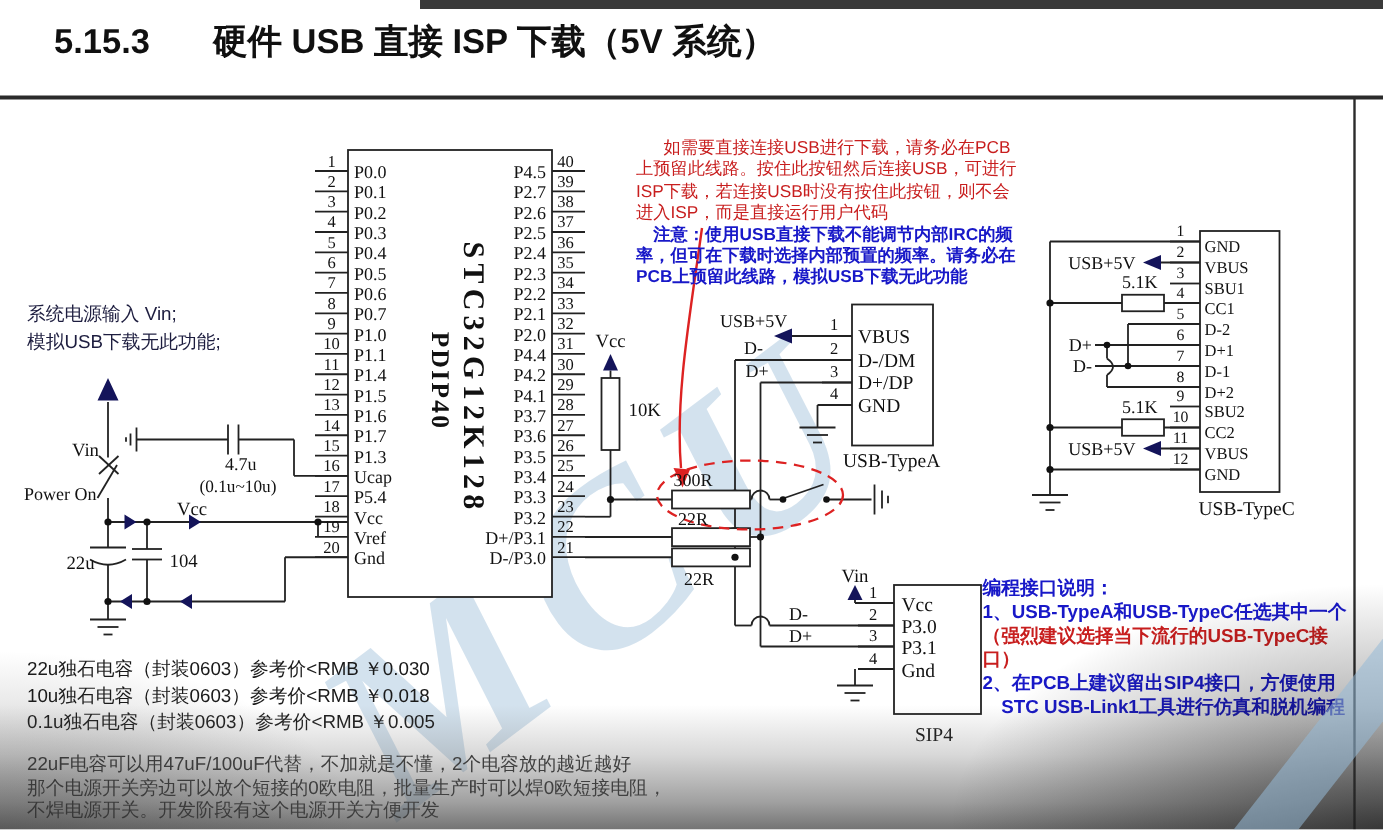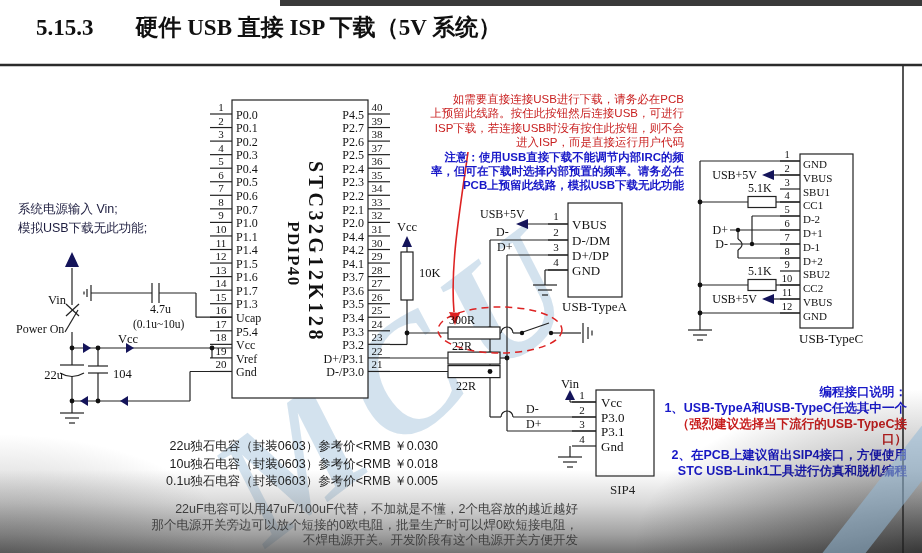--- a/index.html
+++ b/index.html
@@ -1,30 +1,30 @@
 <!DOCTYPE html>
 <html><head>
 <meta charset="utf-8">
 <style>
   html,body{margin:0;padding:0;}
   #page{position:relative;width:922px;height:553px;background:#ffffff;overflow:hidden;
         font-family:"Liberation Sans",sans-serif;}
   #topbar{position:absolute;left:280px;top:0;width:642px;height:6px;background:#3a3a3a;z-index:3;}
-  #title{position:absolute;left:36px;top:12px;z-index:2;font-family:Liberation Serif, serif;
+  #title{position:absolute;left:36px;top:12px;z-index:2;font-family:Liberation Sans, sans-serif;
          font-weight:bold;font-size:23px;color:#101010;white-space:nowrap;}
   #title .t2{margin-left:42px;}
   #watermark{position:absolute;left:130px;top:290px;width:540px;z-index:0;
              font-family:"Liberation Serif",serif;font-style:italic;font-weight:bold;
              font-size:158px;color:rgba(168,198,222,0.5);transform:rotate(-37deg);
              text-align:center;letter-spacing:18px;pointer-events:none;}
   #wm-streak{position:absolute;right:18px;bottom:-30px;width:34px;height:170px;
              background:rgba(150,185,215,0.55);transform:rotate(38deg);z-index:6;}
   svg{position:absolute;left:0;top:0;z-index:1;}
   svg text{font-family:"Liberation Serif",serif;fill:#111;}
-  .txt{position:absolute;z-index:2;text-align:right;}
+  .txt{position:absolute;z-index:2;}
   #power-note{left:18px;top:200px;width:190px;text-align:left;color:#1d1d3f;
               font-size:12.5px;line-height:19px;}
   #red-note{left:424px;top:92px;width:260px;color:#c81e1e;font-size:11.5px;line-height:14.4px;}
   #red-note .p1{text-indent:1.6em;}
   #blue-note{color:#1818c8;font-weight:bold;text-indent:1em;}
   #prog-note{left:655px;top:385px;width:252px;font-size:12.5px;line-height:15.8px;font-weight:bold;}
   #prog-note .title{color:#1818c8;}
   #prog-note .blue{color:#1818c8;}
   #prog-note .red{color:#c81e1e;}
   #prog-note .indent{padding-left:1em;}

